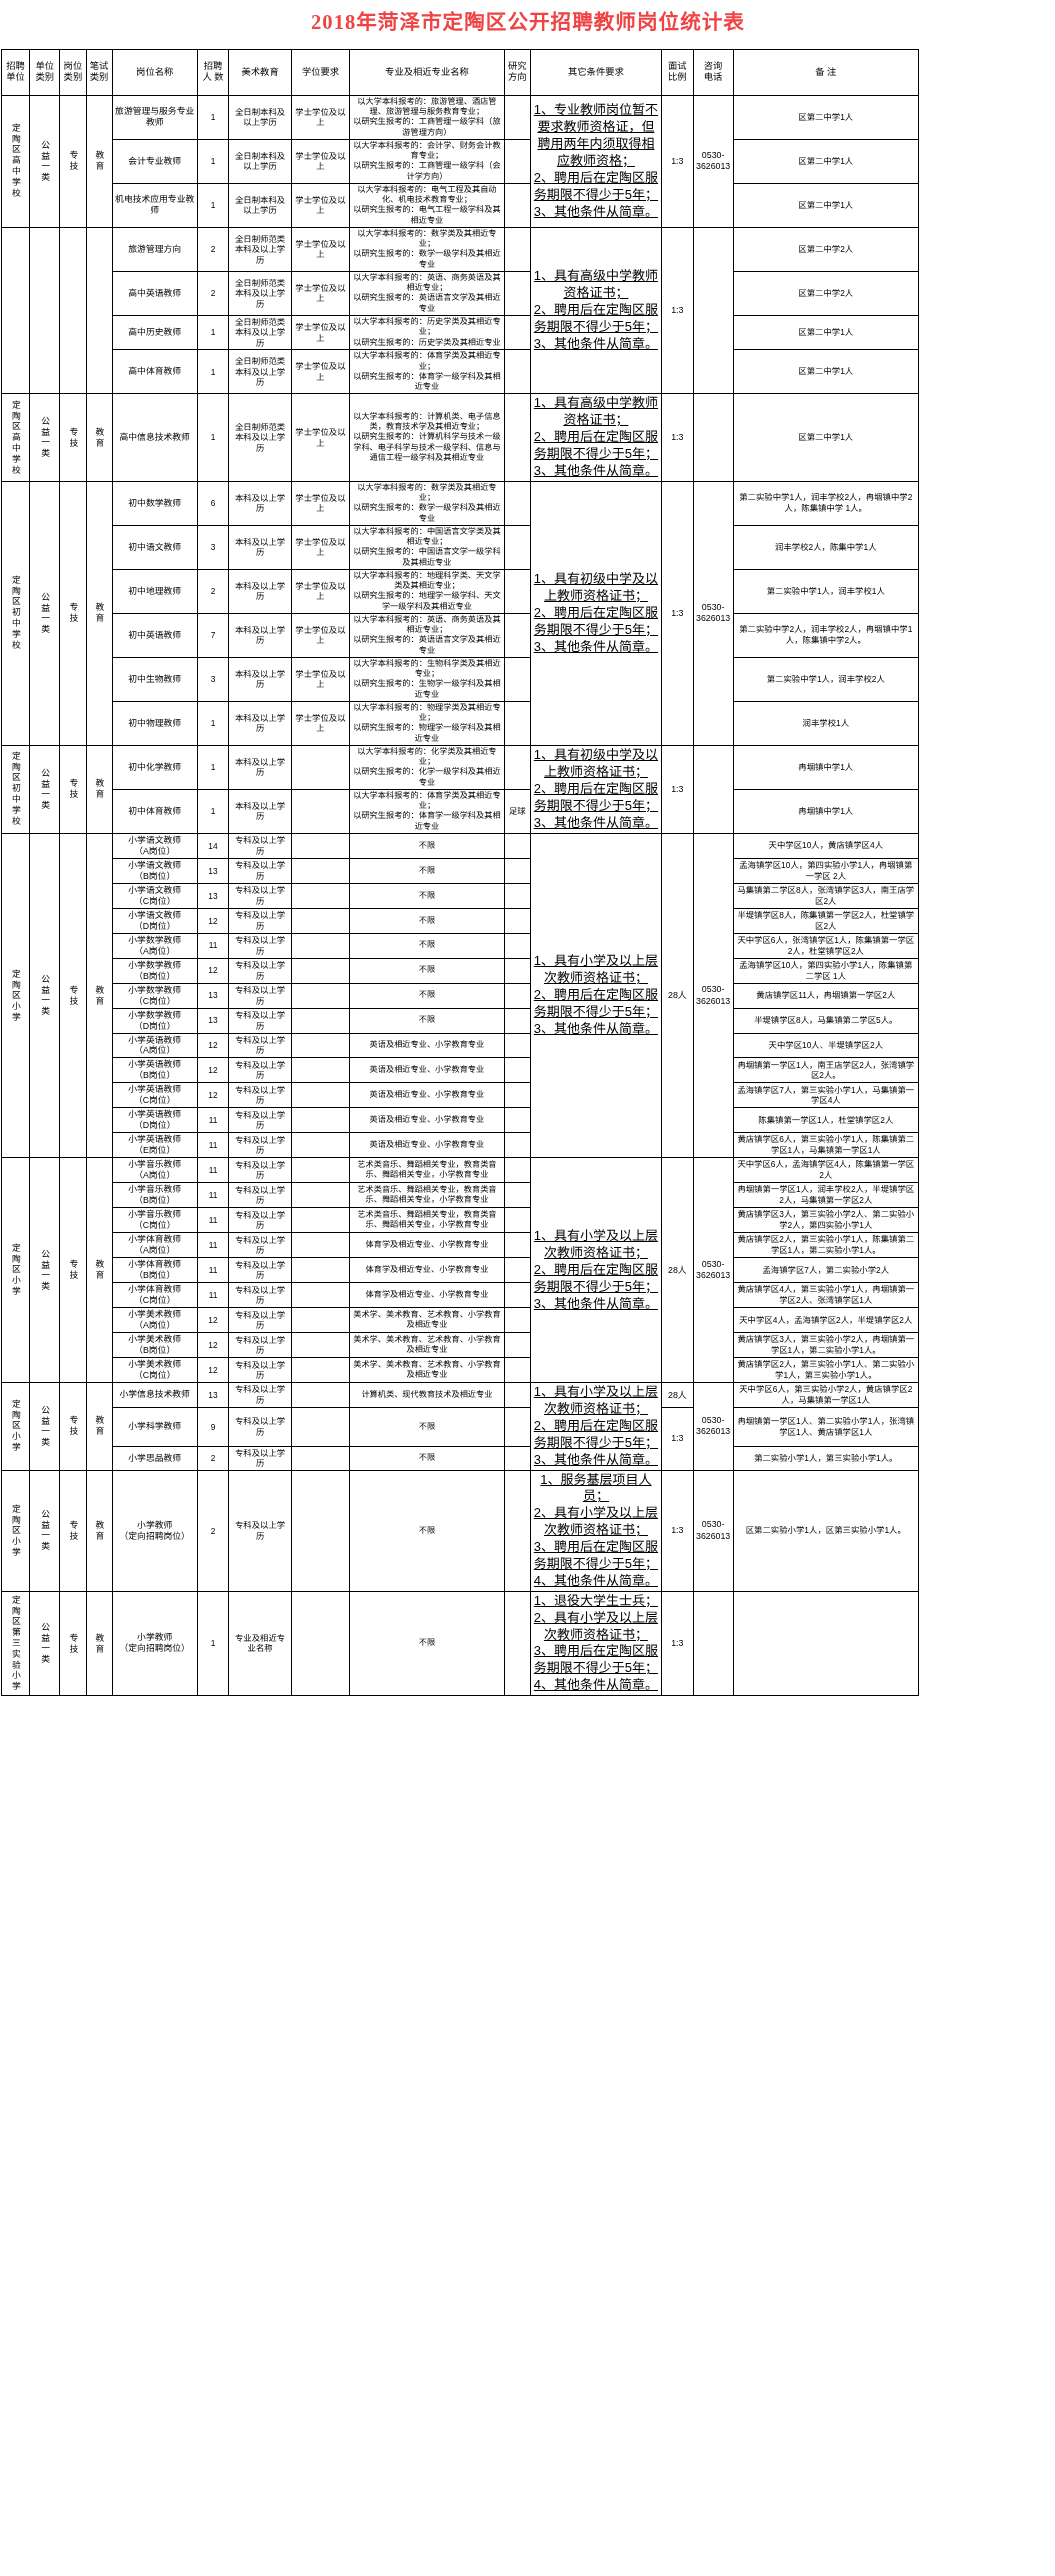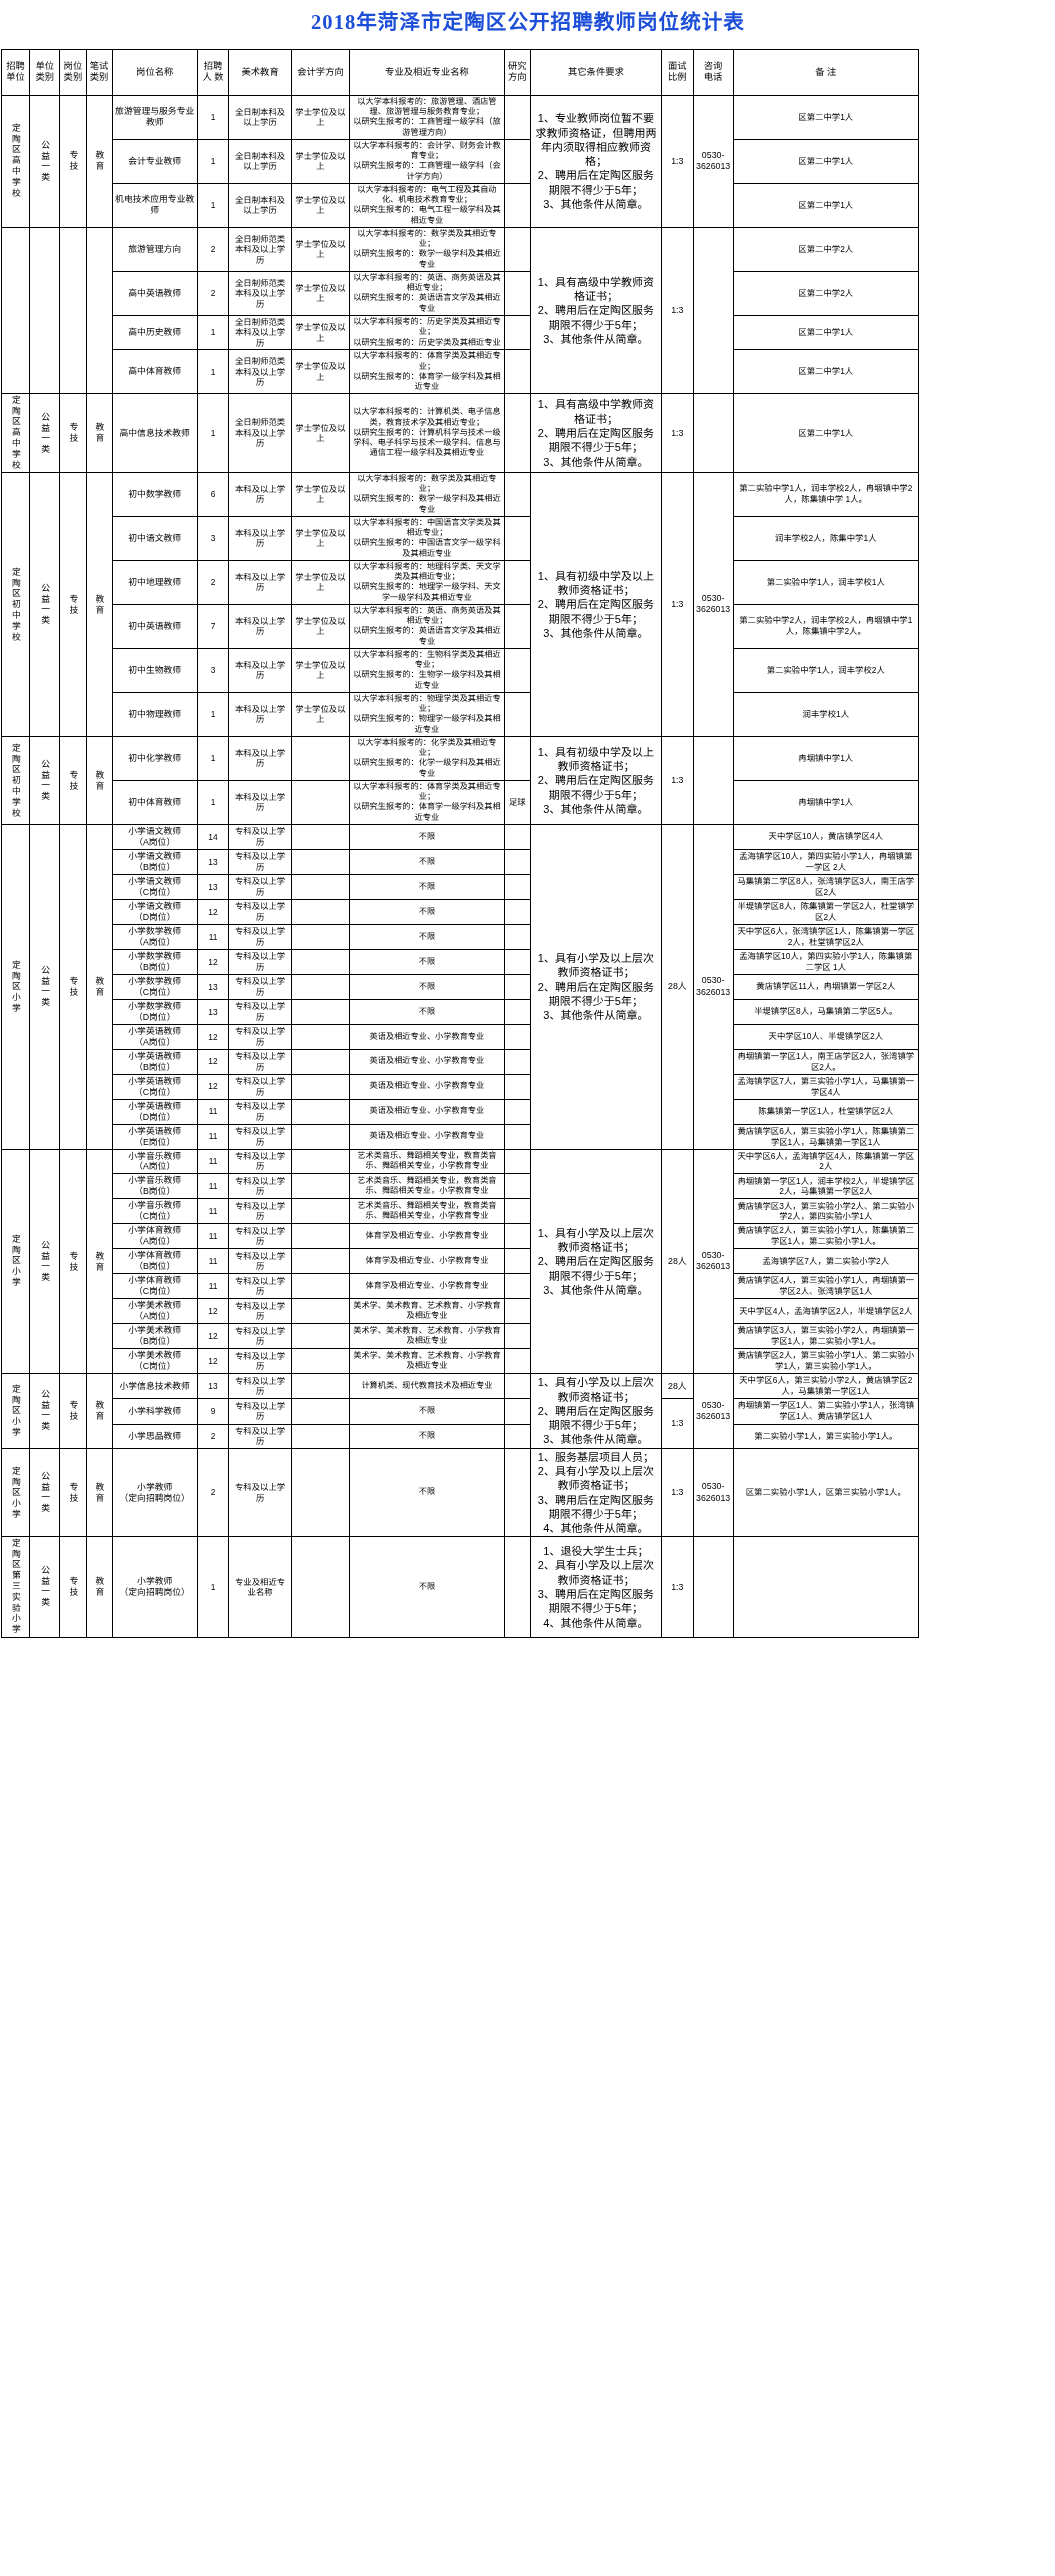--- a/index.html
+++ b/index.html
@@ -23,21 +23,21 @@
     align-items:center;
     justify-content:center;
     background:#fff;
   }
   .title-bar h1{
     margin:0;
     font-size:20.6px;
     font-weight:bold;
     letter-spacing:1px;
     font-family:"Liberation Serif","DejaVu Serif",serif;
-    color:#1d4ed8;
+    color:#ef4444;
   }
   .spacer-row{height:9.8px;width:1056px;background:#fff;}
 
   table.grid{
     border-collapse:collapse;
     width:918px;
     margin:0 1px;
     table-layout:fixed;
     font-size:8.4px;
     line-height:1.22;
@@ -60,21 +60,21 @@
   td.vert{
     writing-mode:vertical-rl;
     text-orientation:upright;
     letter-spacing:2px;
     font-size:8.8px;
     white-space:nowrap;
     padding:2px 0;
   }
   td.vert span{display:inline-block;}
   td.major{font-size:8.2px;line-height:1.25;text-align:left;padding-left:2px;}
-  td.other{font-size:11px;line-height:1.3;text-align:left;padding-left:2.9px;}
+  td.other{font-size:13px;line-height:1.3;text-align:left;padding-left:2.9px;text-decoration:underline;}
   td.remark{font-size:8.4px;line-height:1.3;text-align:left;padding-left:3.9px;}
   td.post{font-size:8.8px;line-height:1.25;margin-left:13px;}
   td.num{font-size:8.4px;}
   td.edu{font-size:8.4px;line-height:1.25;}
   td.deg{font-size:8.4px;line-height:1.25;}
   td.ratio{font-size:8.8px;}
   td.tel{font-size:8.8px;line-height:1.3;}
   td.dir{font-size:8.4px;margin-left:36px;}
   td.center-major{text-align:center;}
 </style>
@@ -122,21 +122,21 @@
           <th class="hdr">
             <div>笔试</div>
             <div>类别</div>
           </th>
           <th class="hdr">岗位名称</th>
           <th class="hdr">
             <div>招聘</div>
             <div>人 数</div>
           </th>
           <th class="hdr">美术教育</th>
-          <th class="hdr">会计学方向</th>
+          <th class="hdr">学位要求</th>
           <th class="hdr">专业及相近专业名称</th>
           <th class="hdr">
             <div>研究</div>
             <div>方向</div>
           </th>
           <th class="hdr">其它条件要求</th>
           <th class="hdr">
             <div>面试</div>
             <div>比例</div>
           </th>

